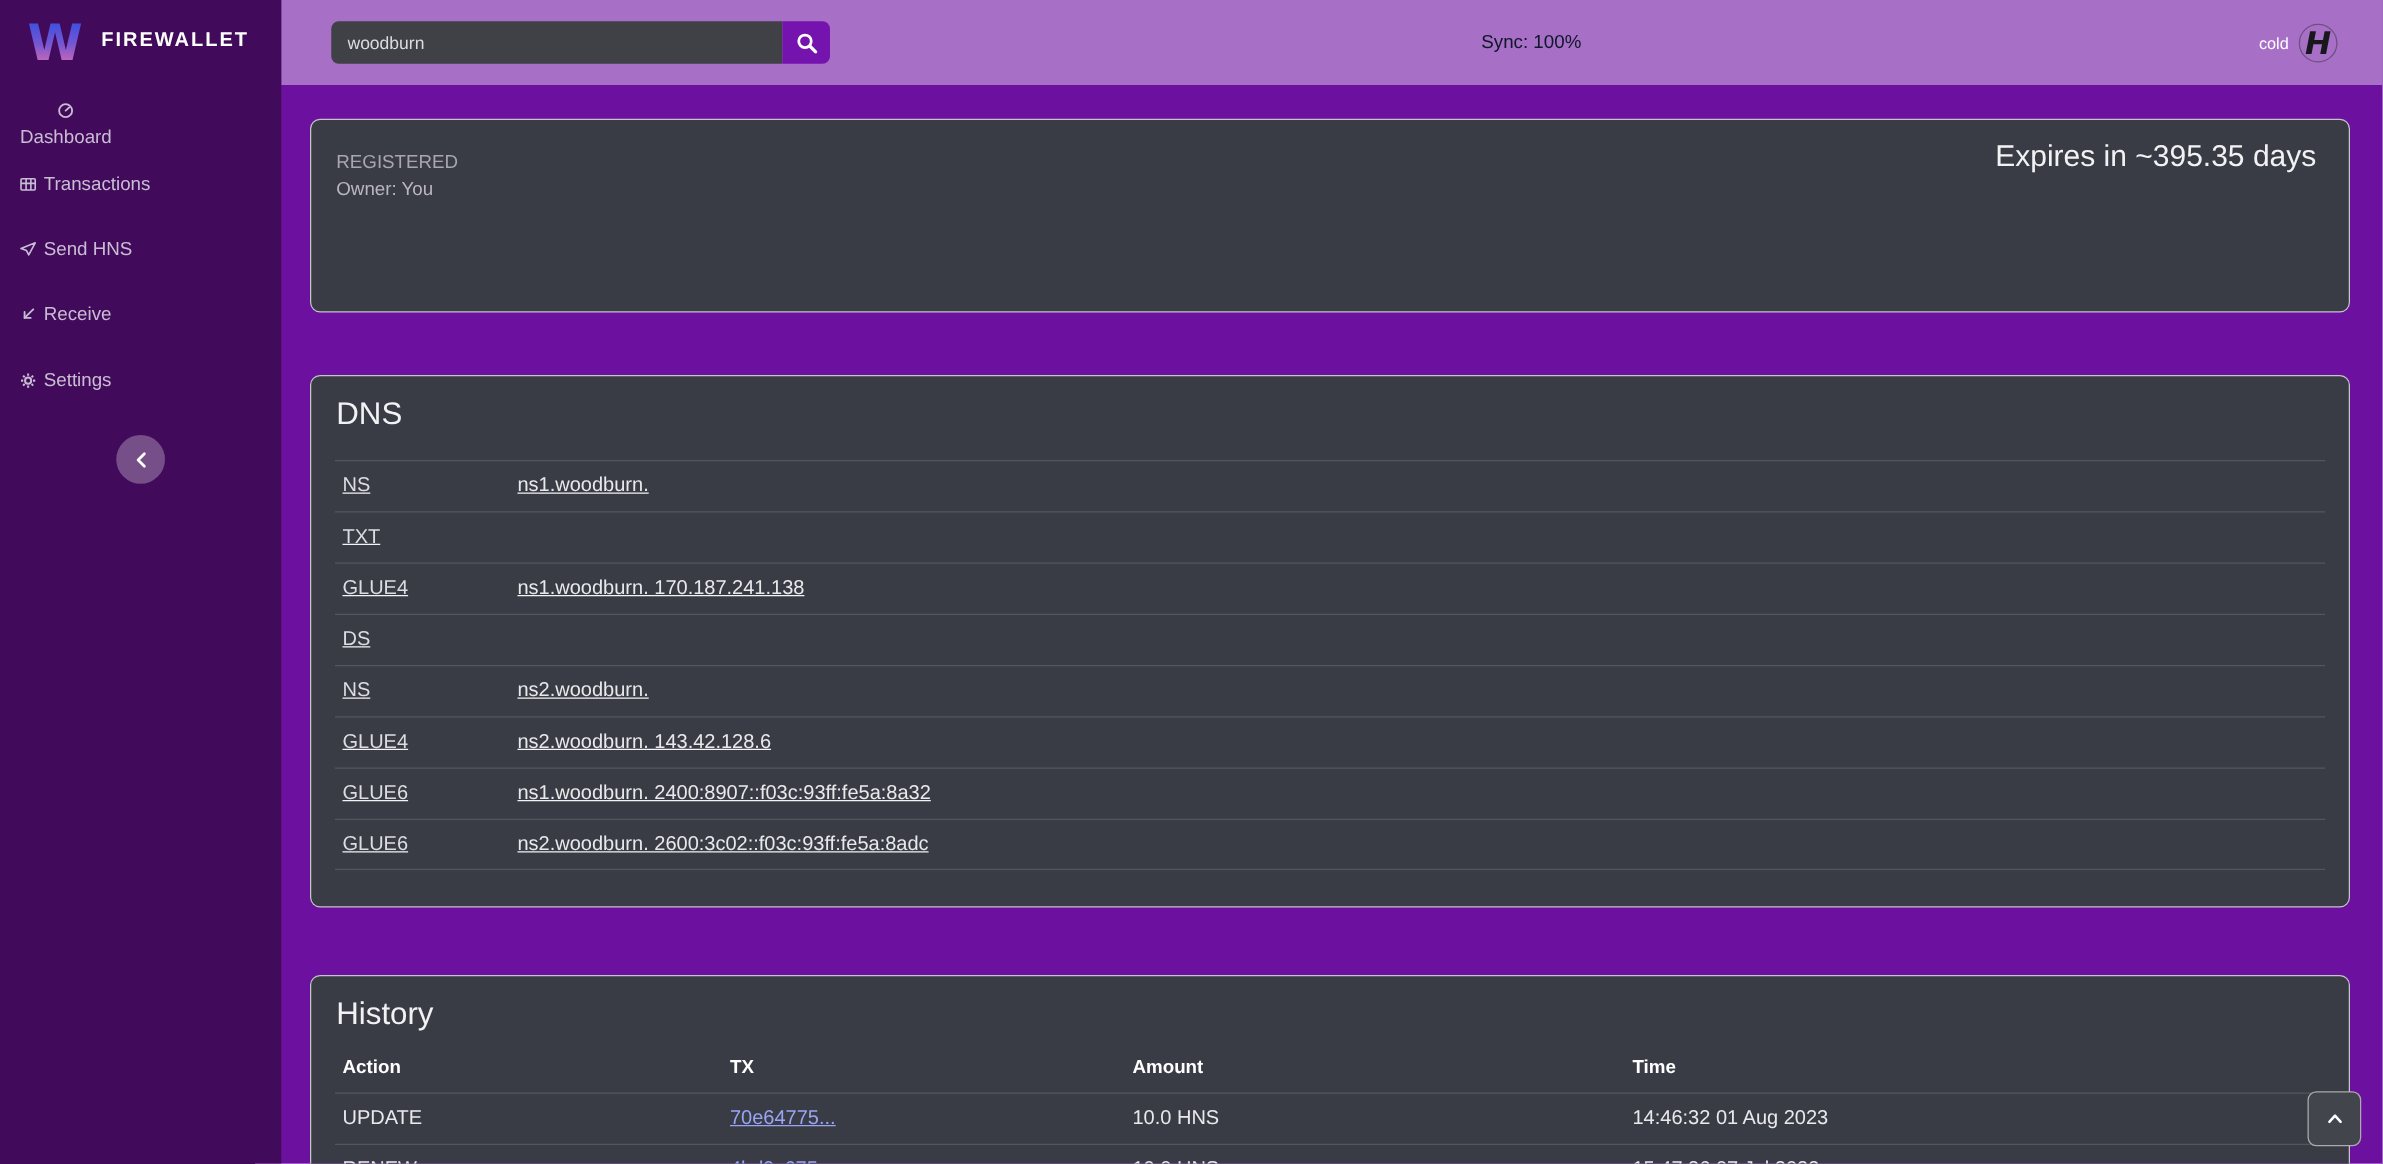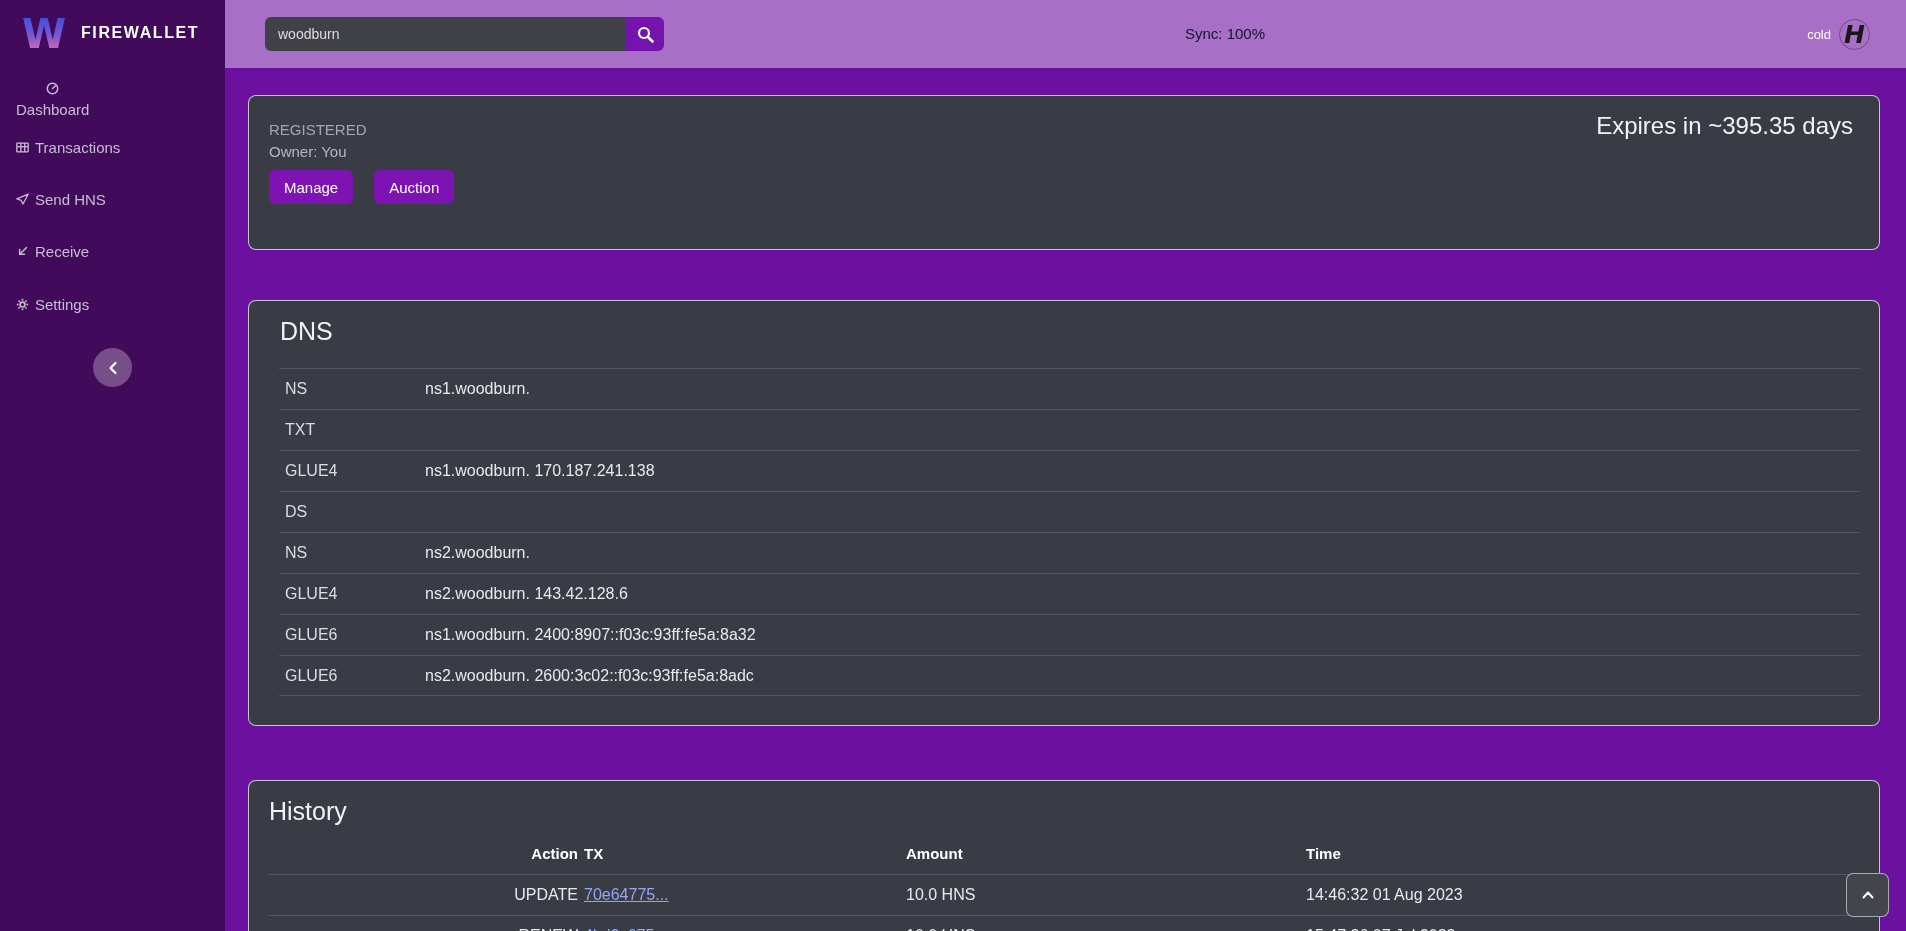--- a/index.html
+++ b/index.html
@@ -33,35 +33,35 @@
   
   #domain-card { top:95px; height:155px; padding:15px 20px; }
   #domain-card .title { font-size:26px; font-weight:400; line-height:26px; }
   .status-label { margin-top:10px; font-size:15px; color:#a9a5b1; }
   .owner-label { margin-top:5px; font-size:15px; color:#bab6c1; }
   .btn-row { margin-top:10px; display:flex; gap:21px; }
   .pbtn { height:34px; padding:0 15px; background:#7d13b2; color:#fff; border:none; border-radius:6px; font-size:15px; font-family:"Liberation Sans", sans-serif; cursor:pointer; }
   .expires { position:absolute; right:26px; top:16px; font-size:24px; color:#f2f2f4; }
 
   
-  #dns-card { top:300px; height:426px;padding-left:11px; }
+  #dns-card { top:300px; height:426px; }
   #dns-card .card-title { padding:16px 20px 0; line-height:28px; }
   .dns-table { margin:23px 19px 0; }
-  .dns-row { height:41px; display:flex; align-items:center; border-top:1px solid #53565d; font-size:16px; }
+  .dns-row { height:41px; display:flex; align-items:center; border-top:1px solid #53565d; font-size:16px;text-decoration:underline; }
   .dns-row:last-child { border-bottom:1px solid #53565d; }
   .dns-type { width:146px; padding-left:6px; color:#dcdce2; }
   .dns-value { flex:1; padding-left:0; color:#e9e9ec; }
 
   
   #history-card { top:780px; height:260px; }
   #history-card .card-title { padding:16px 20px 0; line-height:28px; }
   .hist-table { margin:7px 19px 0; }
   .hist-header { height:42px; display:flex; align-items:center; font-size:15px; font-weight:bold; color:#fff; }
   .hist-row { height:41px; display:flex; align-items:center; border-top:1px solid #53565d; font-size:16px; color:#e9e9ec; }
-  .hc1 { width:310px; padding-left:6px;text-align:right; }
+  .hc1 { width:310px; padding-left:6px; }
   .hc2 { width:322px; padding-left:6px; }
   .hc3 { width:400px; padding-left:6px; }
   .hc4 { flex:1; padding-left:6px; }
   .tx-link { color:#99a5f4; text-decoration:underline; cursor:pointer; }
 
   
   .scroll-top { position:absolute; left:1846px; top:873px; width:43px; height:44px; background:#42454c; border:1px solid rgba(255,255,255,0.55); border-radius:7px; display:flex; align-items:center; justify-content:center; cursor:pointer; z-index:5; }
 </style>
 </head>
 <body>
@@ -161,24 +161,20 @@
       <span class="cold-label">cold</span>
       <div class="hns-badge">
           <span>H</span>
         </div>
     </div>
   </div>
 
   <div class="card" id="domain-card">
     <div class="status-label">REGISTERED</div>
     <div class="owner-label">Owner: You</div>
-    <div class="btn-row">
-      <button class="pbtn">Manage</button>
-      <button class="pbtn">Auction</button>
-    </div>
     <div class="expires">Expires in ~395.35 days</div>
   </div>
 
   <div class="card" id="dns-card">
     <div class="card-title">DNS</div>
     <div class="dns-table" id="dns-table">
         <div class="dns-row">
           <div class="dns-type">NS</div>
           <div class="dns-value">ns1.woodburn.</div>
         </div>

